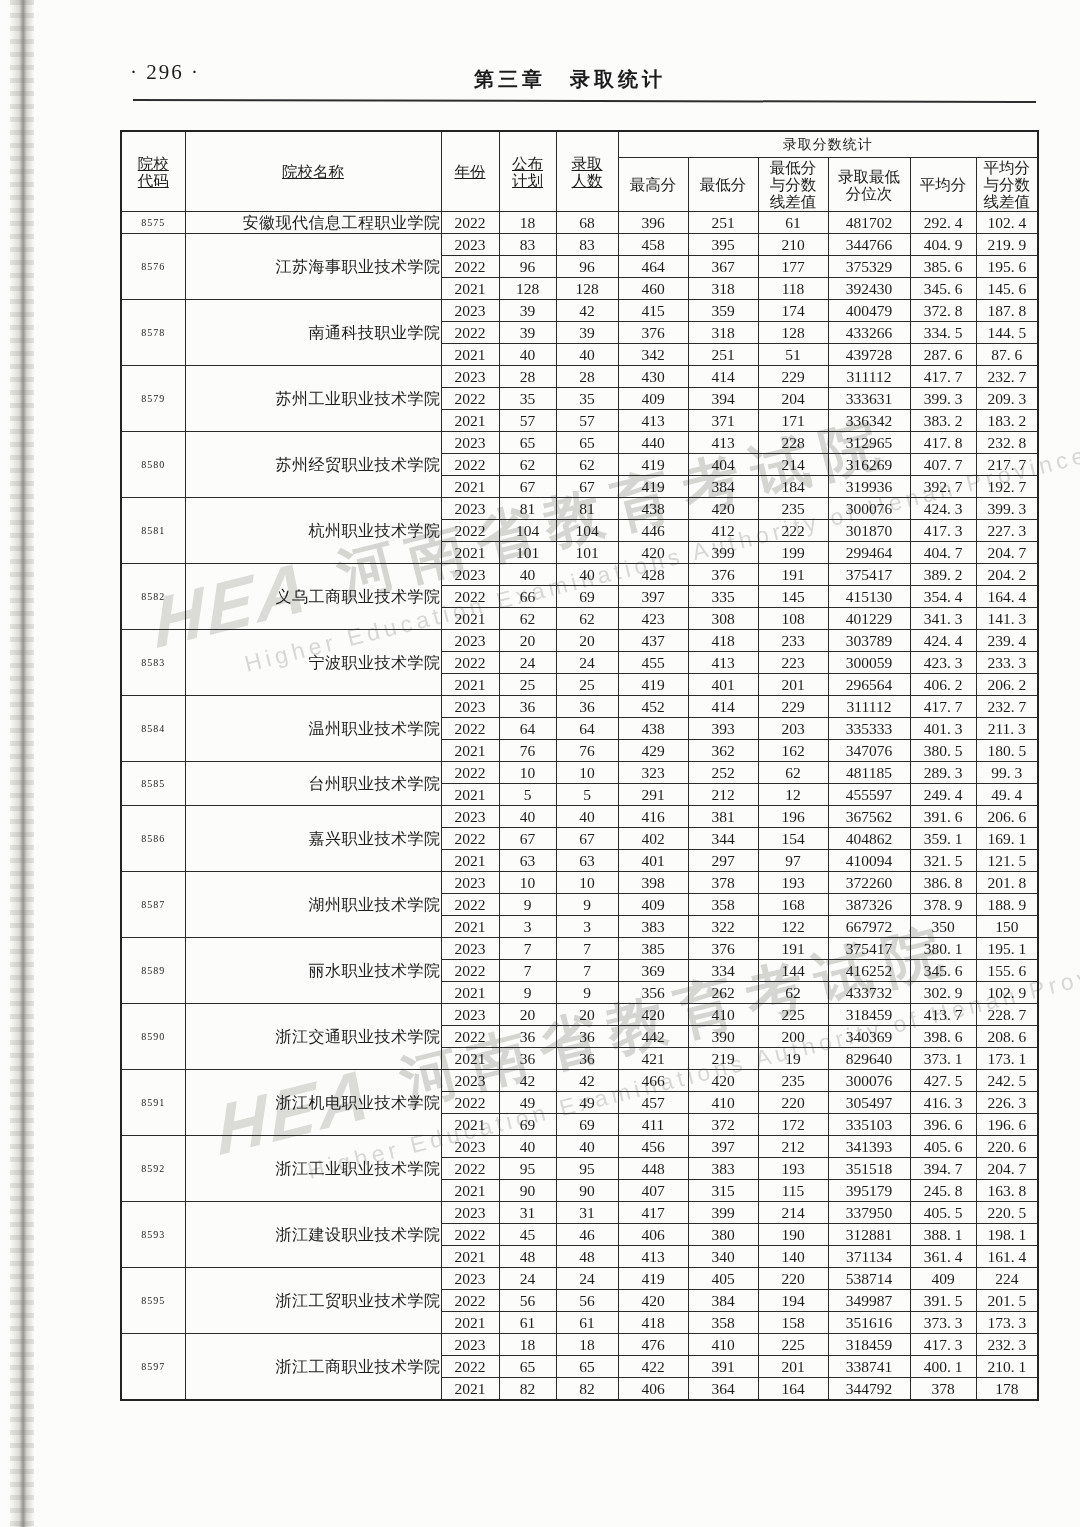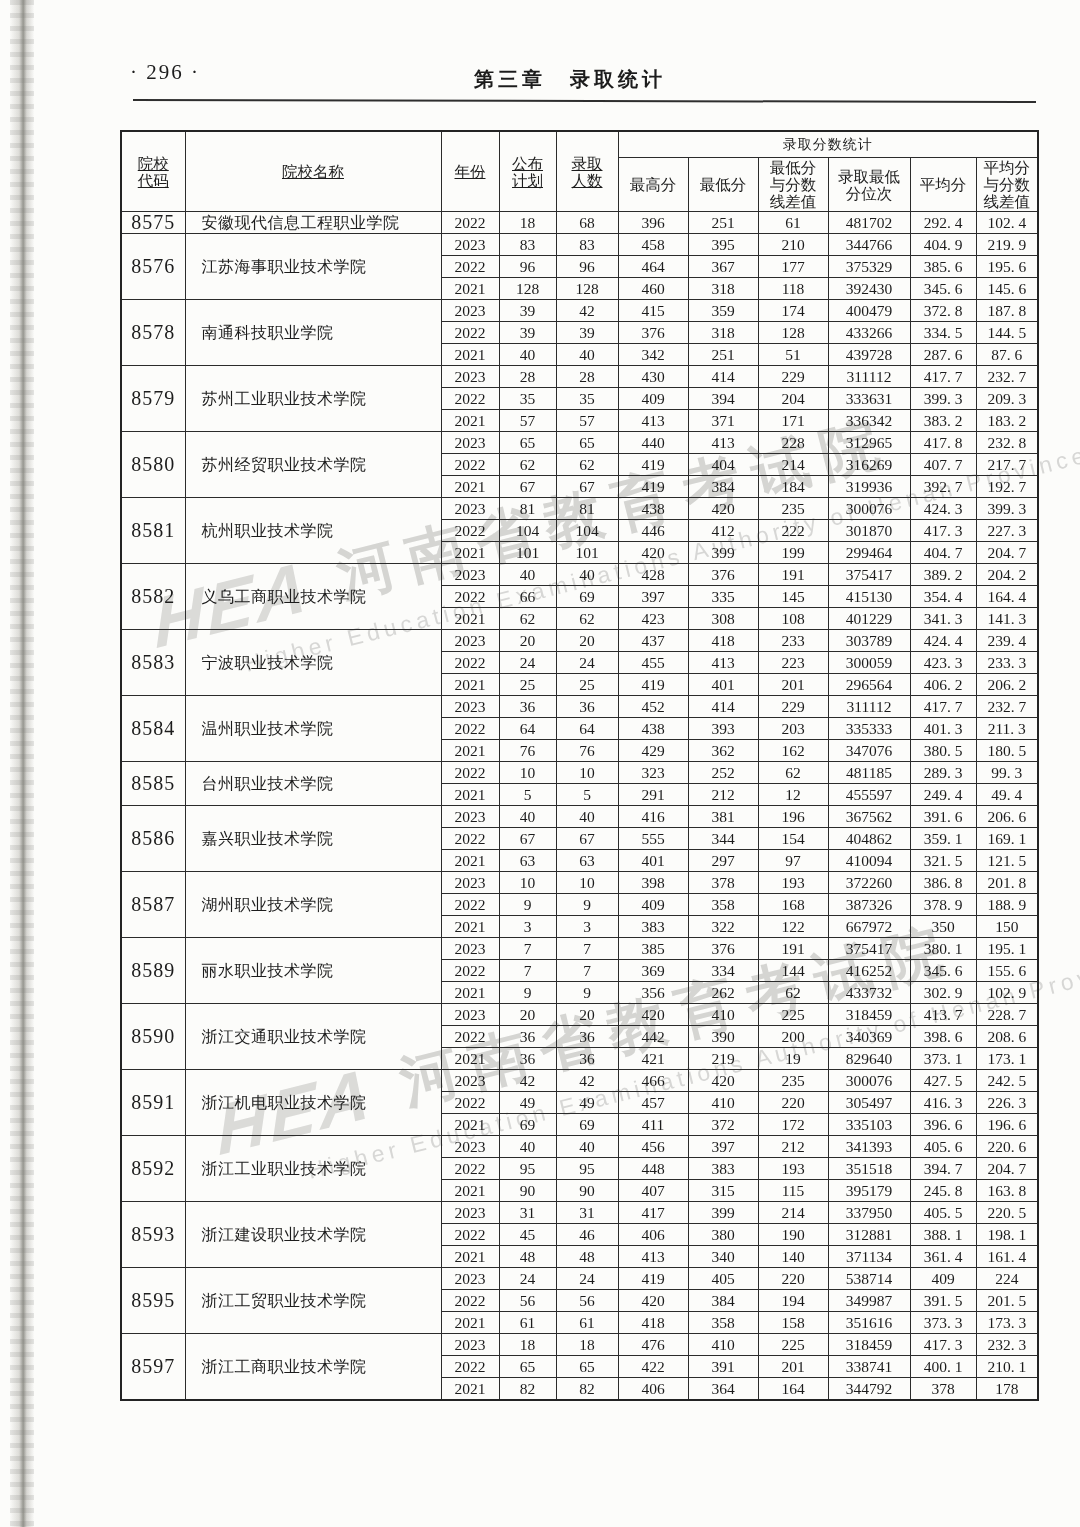--- a/index.html
+++ b/index.html
@@ -69,23 +69,23 @@
     border:1px solid #2b2b2b;text-align:center;vertical-align:middle;
     padding:0;font-weight:normal;overflow:hidden;
   }
   .stats-table{border:2px solid #242424;}
   .stats-table thead th{white-space:pre-line;line-height:17px;}
   .th-group{height:25px;font-size:14px;letter-spacing:1px;border-radius:11px;}
   .th-sub{height:52px;margin-left:48px;}
   .th-span2{height:79px;text-decoration:underline;}
   .stats-table td{height:21px;line-height:21px;}
   td.name-cell{
-    text-align:left;padding-left:16px;font-size:16px;letter-spacing:0.5px;
-  }
-  td.code-cell{font-size:20px;letter-spacing:1px;}
+    text-align:right;padding-left:16px;font-size:16px;letter-spacing:0.5px;
+  }
+  td.code-cell{font-size:10px;letter-spacing:1px;}
 </style>
 </head>
 <body>
 
 <div class="binding-edge"></div>
 
 <div class="page-number">· 296 ·</div>
 <div class="chapter-title">第三章　录取统计</div>
 <div class="header-rule"></div>
 
@@ -473,21 +473,21 @@
         <td>381</td>
         <td>196</td>
         <td>367562</td>
         <td>391. 6</td>
         <td>206. 6</td>
       </tr>
       <tr>
         <td>2022</td>
         <td>67</td>
         <td>67</td>
-        <td>555</td>
+        <td>402</td>
         <td>344</td>
         <td>154</td>
         <td>404862</td>
         <td>359. 1</td>
         <td>169. 1</td>
       </tr>
       <tr>
         <td>2021</td>
         <td>63</td>
         <td>63</td>

